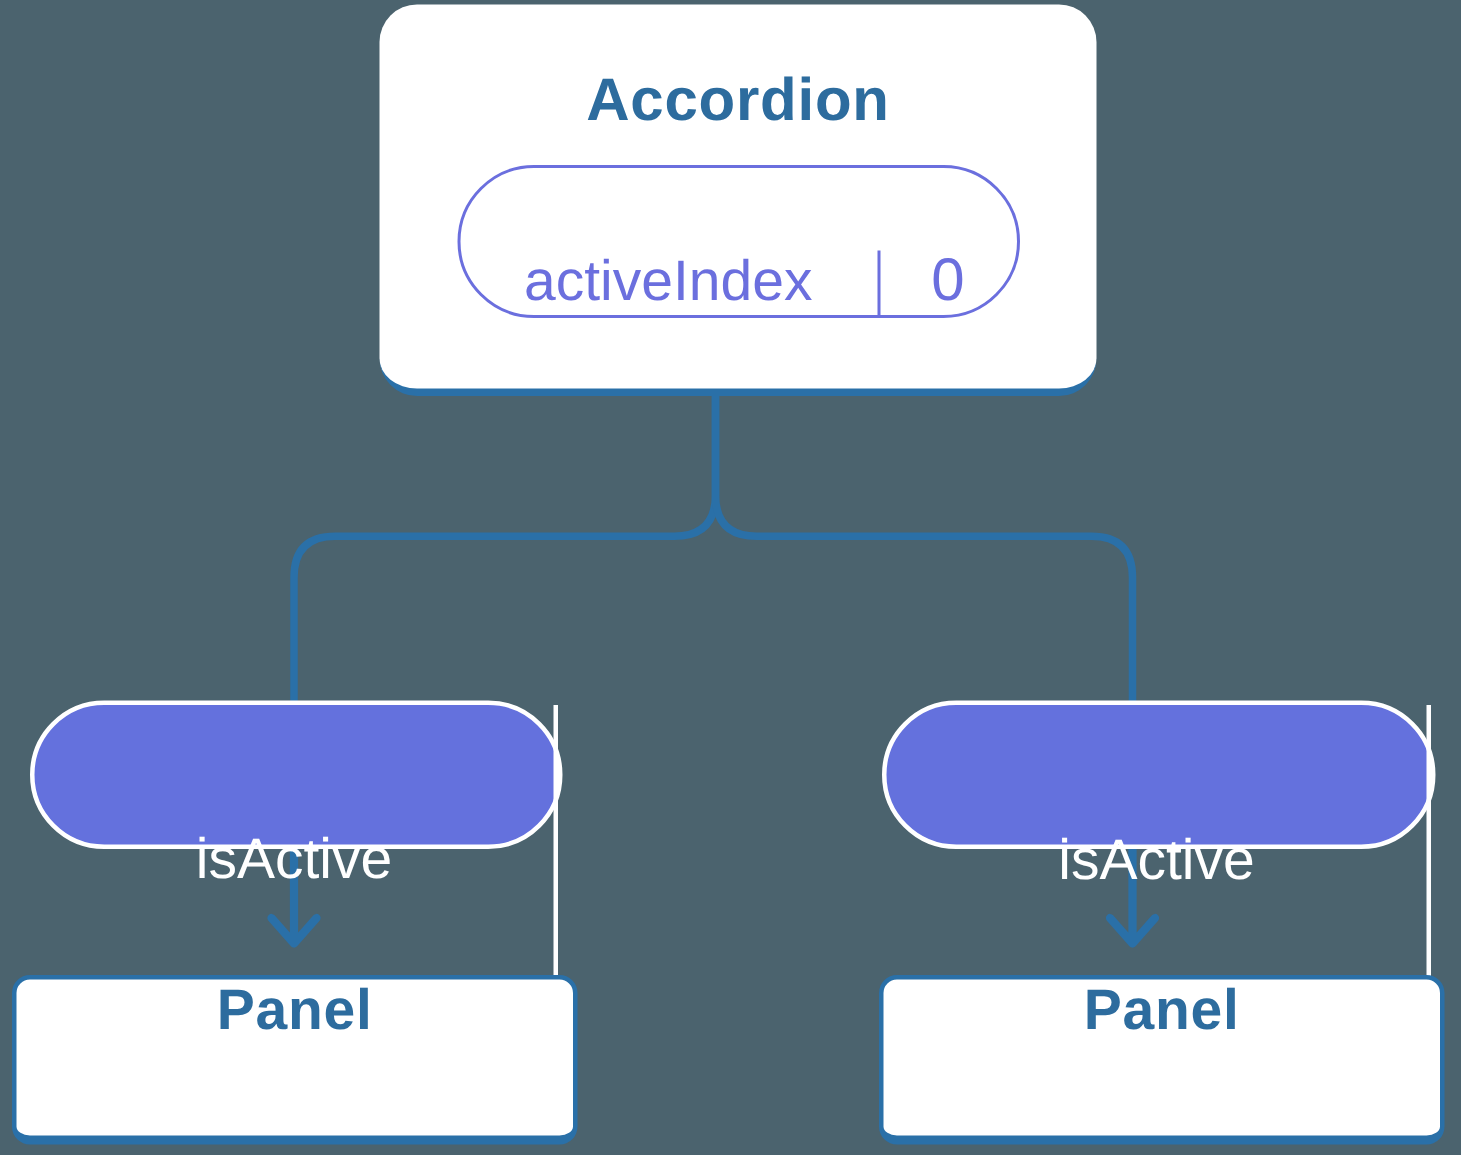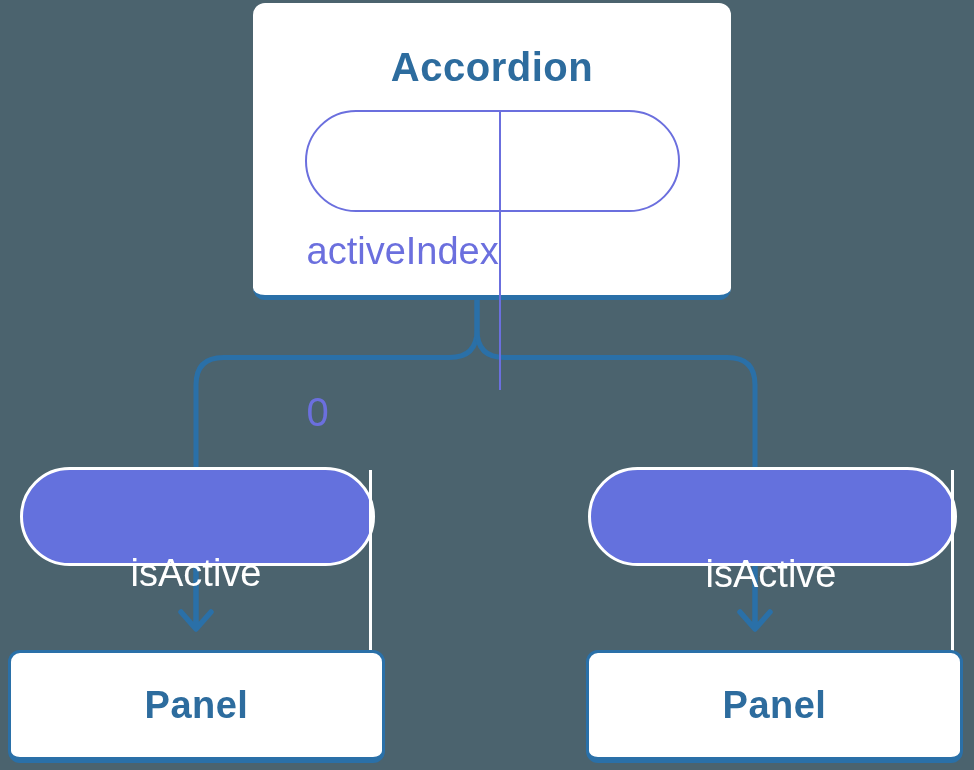--- a/index.html
+++ b/index.html
@@ -7,32 +7,32 @@
     --purple:#6471dd; --indigo:#6b6fde; --card:#ffffff; --pill-text:#ffffff;
   }
   html,body{margin:0;padding:0;}
   body{background:var(--bg);font-family:"Liberation Sans",sans-serif;}
   .stage{position:relative;width:974px;height:770px;background:var(--bg);overflow:hidden;}
   .connectors{position:absolute;left:0;top:0;width:974px;height:770px;}
   .conn{fill:none;stroke:var(--line);stroke-width:5;}
   .arrow{fill:none;stroke:var(--line);stroke-width:5.5;stroke-linecap:round;stroke-linejoin:round;}
 
   .root-card{
-    position:absolute;left:253px;top:3px;width:478px;height:297px;
-    background:var(--card);border-radius:12px;border-bottom:5px solid var(--line);
+    position:absolute;left:253px;top:3px;width:478px;height:261px;
+    background:var(--card);border-radius:25px;border-bottom:5px solid var(--line);
     box-sizing:border-box;
   }
   .root-title{
     margin-top:42px;text-align:center;font-size:40px;font-weight:700;
     color:var(--heading);letter-spacing:.5px;
   }
   .state-pill{
     width:375px;height:102px;margin:20px auto 0 auto;box-sizing:border-box;
     border:2.5px solid var(--indigo);border-radius:51px;
-    display:flex;align-items:flex-start;background:var(--card);flex-direction:column;
+    display:flex;align-items:flex-end;background:var(--card);
   }
   .state-pill .seg-label{
     flex:0 0 278px;display:flex;align-items:center;justify-content:center;
     border-right:2.5px solid var(--indigo);
     color:var(--indigo);font-size:38px;
   }
   .state-pill .seg-value{
     flex:1;display:flex;align-items:center;justify-content:center;
     color:var(--indigo);font-size:40px;
   }
@@ -50,21 +50,21 @@
   .prop-pill.left .seg-label{flex:0 0 206px;}
   .prop-pill.right .seg-label{flex:0 0 208px;}
   .prop-pill .seg-value{
     flex:1;display:flex;align-items:center;justify-content:center;
     color:var(--pill-text);font-size:38px;
   }
 
   .panel-card{
     position:absolute;top:650px;width:377px;height:113px;box-sizing:border-box;
     background:var(--card);border:3px solid var(--line);border-bottom-width:6px;
-    border-radius:12px;display:flex;align-items:center;justify-content:center;
+    border-radius:12px;display:flex;justify-content:center;
   }
   .panel-card.left{left:8px;}
   .panel-card.right{left:586px;}
   .panel-title{color:var(--heading);font-size:38px;font-weight:700;letter-spacing:.5px;}
 </style>
 </head>
 <body>
 
 <div class="stage">
 

